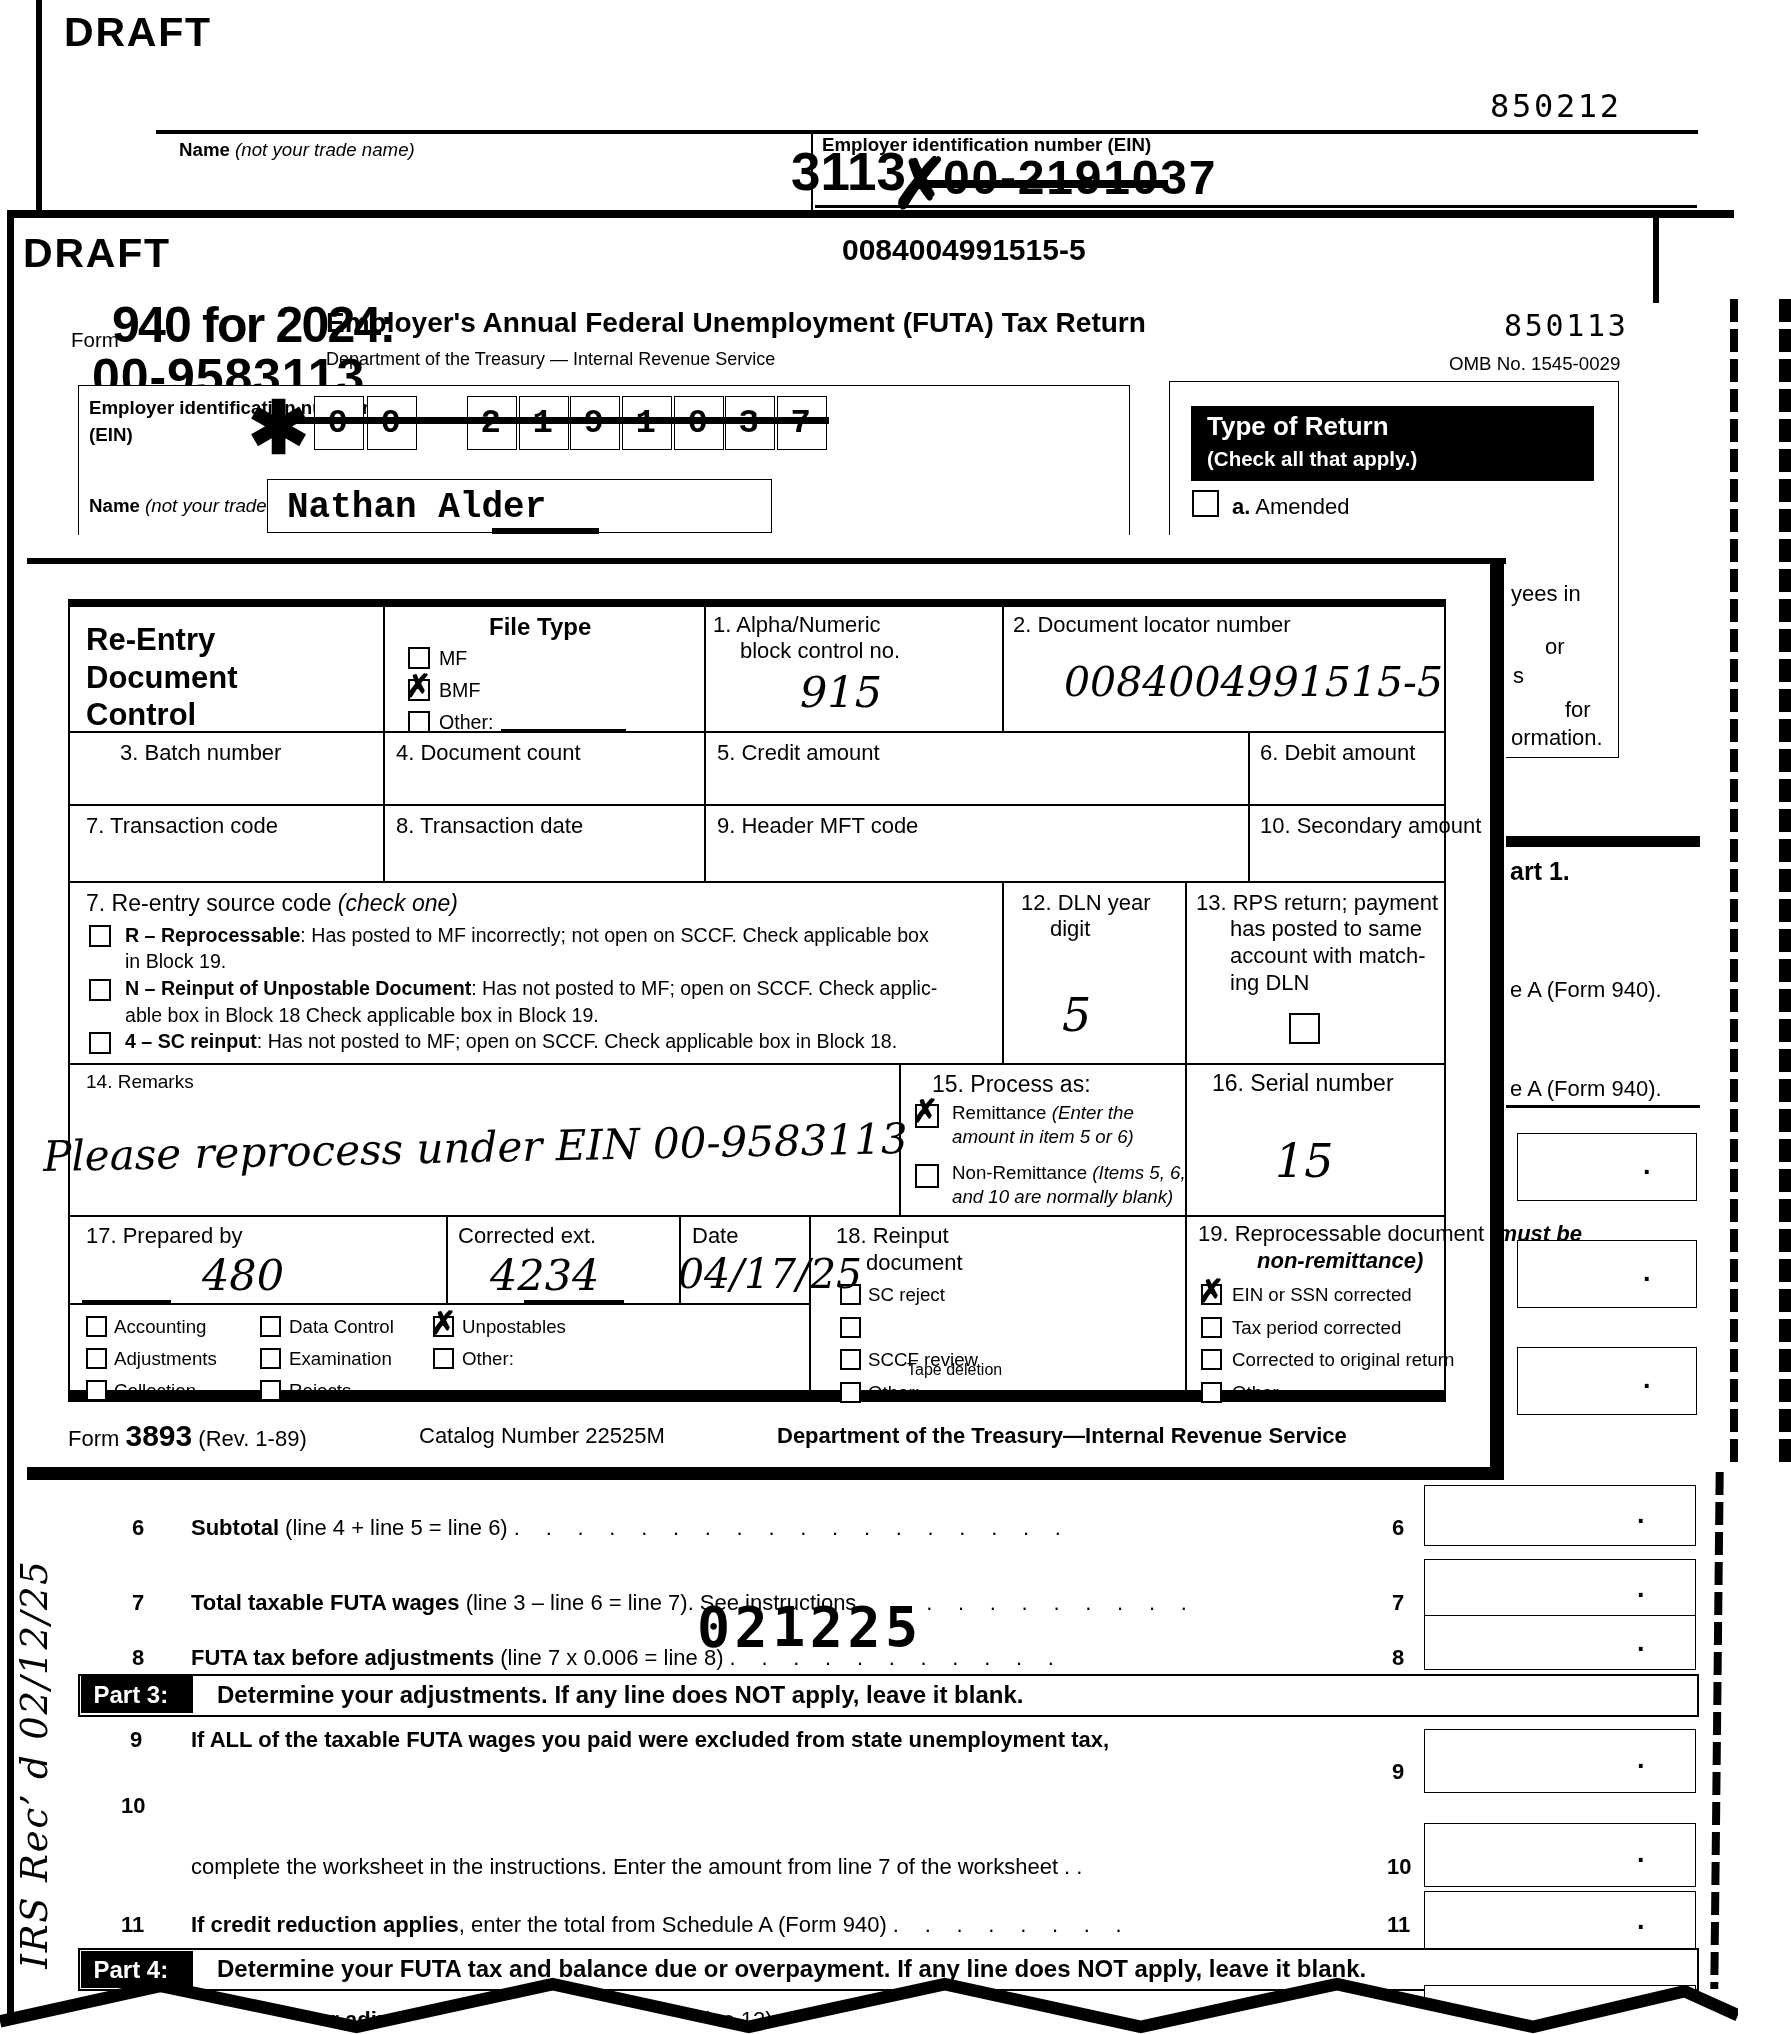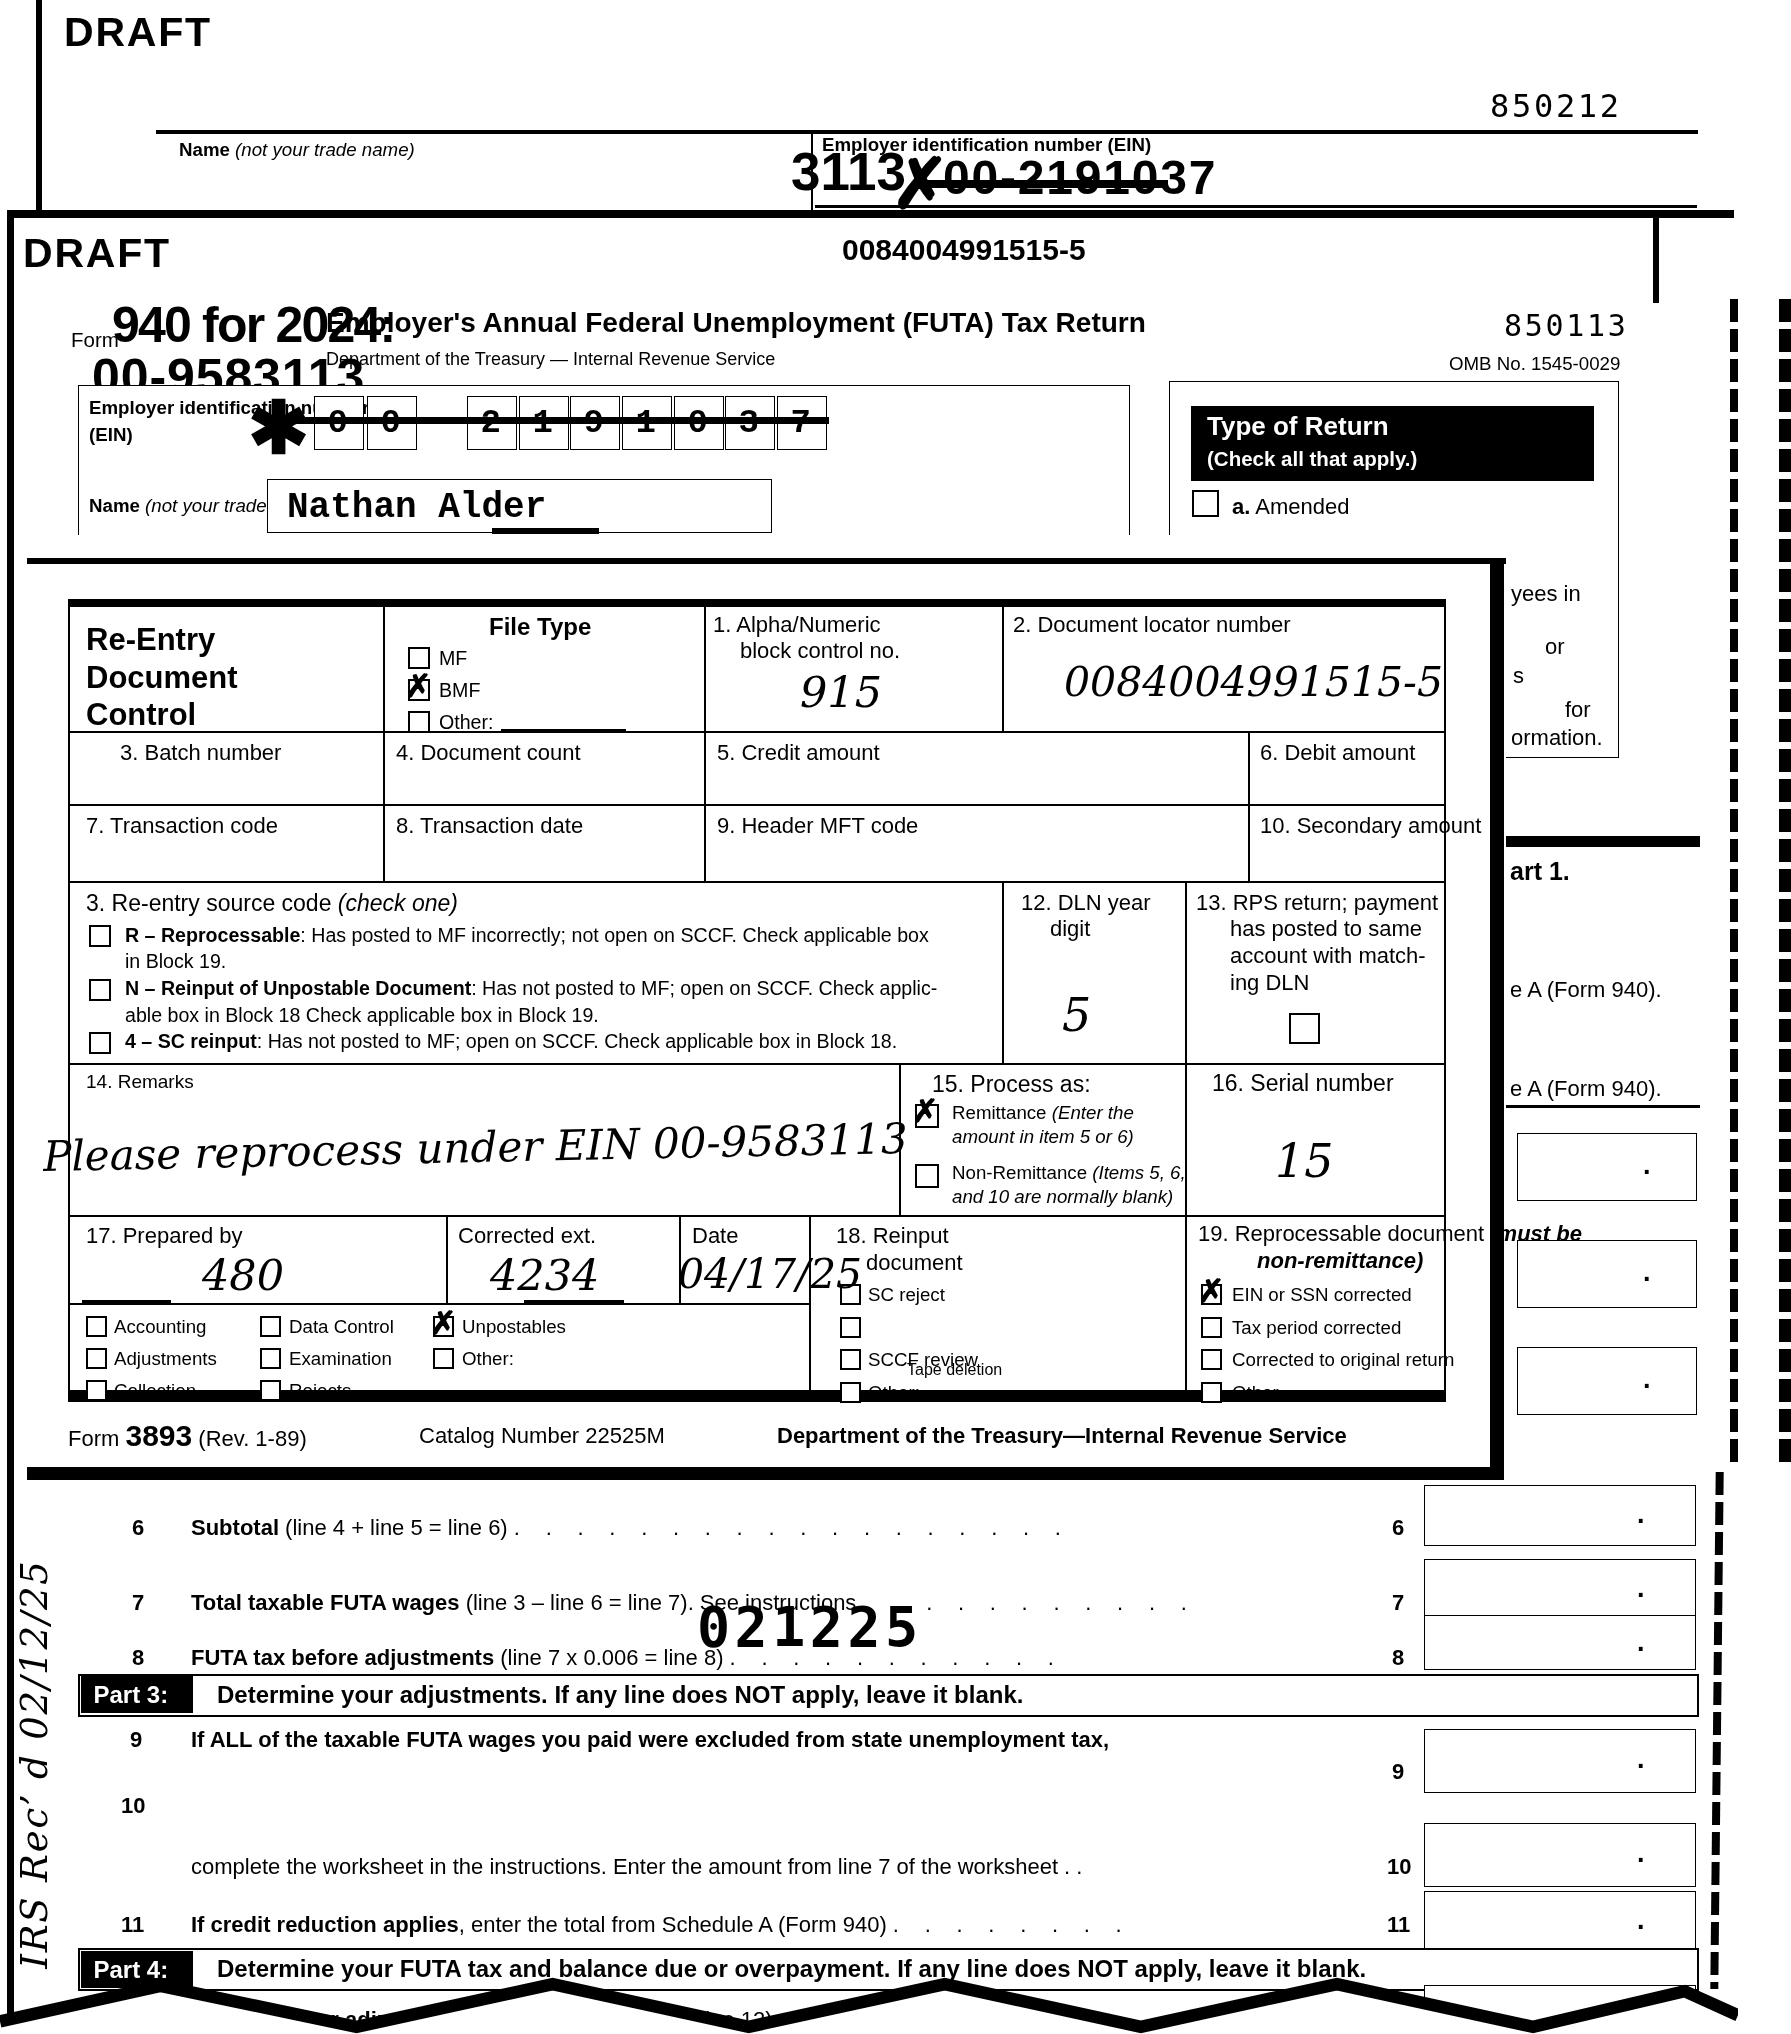--- a/index.html
+++ b/index.html
@@ -274,21 +274,21 @@
     <div class="abs nowrap" style="left:369px;top:205px;font-size:22px;">4.  Document count</div>
     <div class="abs nowrap" style="left:690px;top:205px;font-size:22px;">5.  Credit amount</div>
     <div class="abs nowrap" style="left:1233px;top:205px;font-size:22px;">6.  Debit amount</div>
 
     <div class="abs nowrap" style="left:59px;top:278px;font-size:22px;">7.  Transaction code</div>
     <div class="abs nowrap" style="left:369px;top:278px;font-size:22px;">8.  Transaction date</div>
     <div class="abs nowrap" style="left:690px;top:278px;font-size:22px;">9.  Header MFT code</div>
     <div class="abs nowrap" style="left:1233px;top:278px;font-size:22px;">10.  Secondary amount</div>
 
     <div class="abs nowrap" style="left:59px;top:355px;font-size:23px;">
-      <span>3.  Re-entry source code </span><span class="i">(check one)</span>
+      <span>7.  Re-entry source code </span><span class="i">(check one)</span>
     </div>
     <span class="cb" style="left:62px;top:390px;width:18px;height:18px;"></span>
     <div class="abs nowrap" style="left:98px;top:389px;font-size:19.6px;">
       <span class="b">R – Reprocessable</span><span>: Has posted to MF incorrectly; not open on SCCF.  Check applicable box</span>
     </div>
     <div class="abs nowrap" style="left:98px;top:415px;font-size:19.6px;">in Block 19.</div>
     <span class="cb" style="left:62px;top:444px;width:18px;height:18px;"></span>
     <div class="abs nowrap" style="left:98px;top:442px;font-size:19.6px;">
       <span class="b">N – Reinput of Unpostable Document</span><span>: Has not posted to MF; open on SCCF.  Check applic-</span>
     </div>

